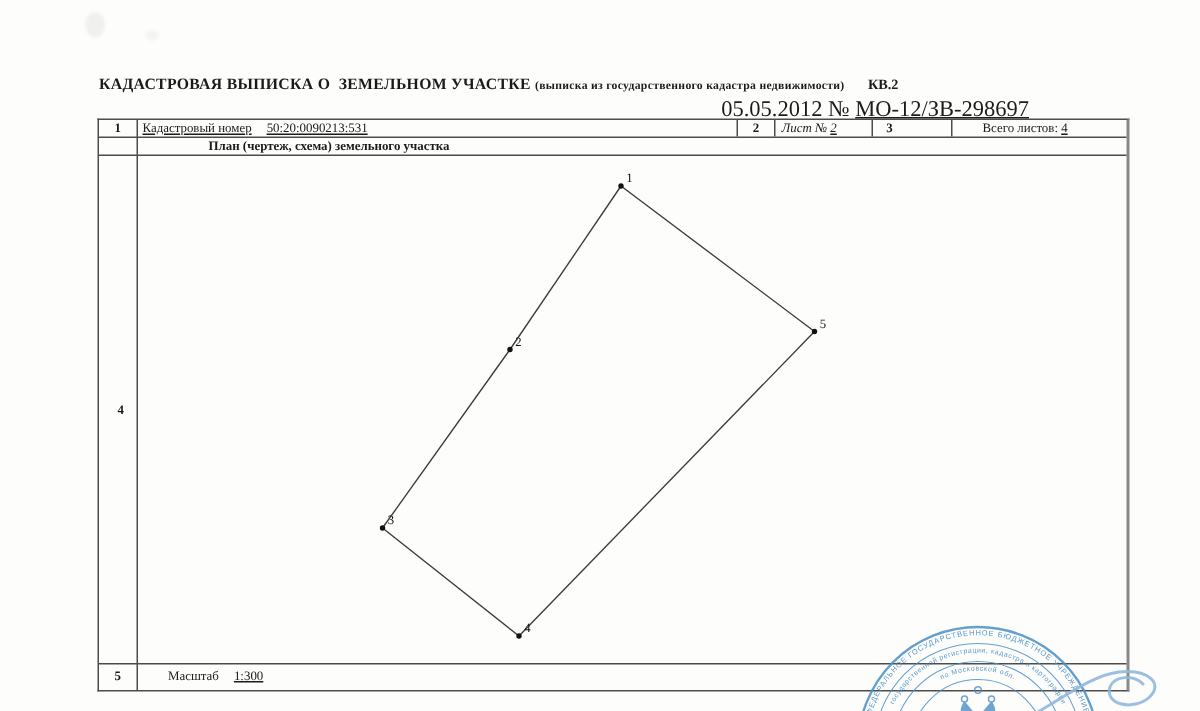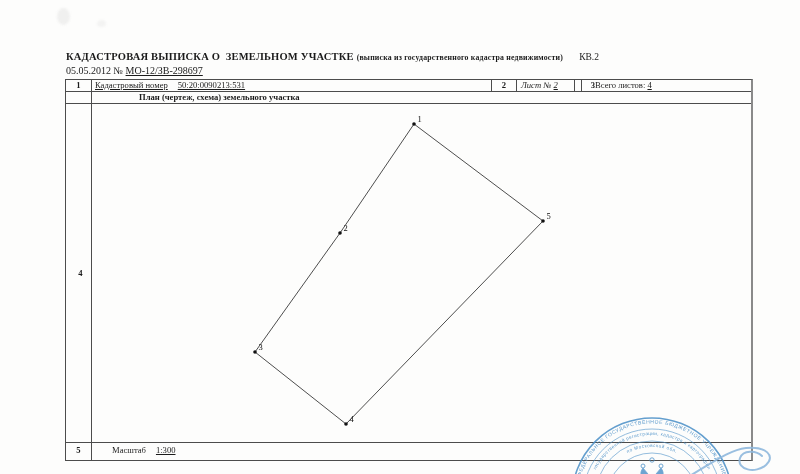--- a/index.html
+++ b/index.html
@@ -3,40 +3,40 @@
 <meta charset="utf-8">
 <style>
   html,body{margin:0;padding:0;width:800px;height:474px;overflow:hidden;background:#fdfdfc;}
   .page{position:relative;width:640px;height:474px;font-family:"Liberation Serif","DejaVu Serif",serif;color:#1b1b1b;}
   .smudge{position:absolute;background:#ededec;border-radius:50%;filter:blur(1px);}
   .s1{left:57px;top:8px;width:13px;height:17px;opacity:.8;}
   .s2{left:97px;top:20px;width:9px;height:7px;opacity:.6;}
   .header{position:absolute;left:66px;top:51px;width:620px;}
   .title-line{font-size:10.5px;font-weight:bold;letter-spacing:.2px;white-space:pre;}
   .title-note{font-size:7.8px;font-weight:bold;}
-  .date-line{font-size:10px;margin-top:3px;}
+  .date-line{font-size:15px;margin-top:3px;text-align:right;}
   .u{text-decoration:underline;}
-  .kv{position:absolute;right:41px;top:52px;font-size:9.5px;font-weight:normal;}
+  .kv{position:absolute;right:41px;top:52px;font-size:9.5px;font-weight:bold;}
   .doc-table{position:absolute;left:65px;top:79px;width:688px;height:382px;border:1px solid #4c4c4c;border-right:2px solid #8a8a8a;box-sizing:border-box;font-size:8.6px;}
   .vline-num{position:absolute;left:25px;top:0;bottom:0;width:0;border-left:1px solid #4c4c4c;}
   .row{position:absolute;left:0;width:100%;box-sizing:border-box;}
   .row1{top:0;height:12px;border-bottom:1px solid #4c4c4c;}
   .row2{top:12px;height:12px;border-bottom:1px solid #4c4c4c;}
   .row3{top:24px;height:339px;border-bottom:1px solid #4c4c4c;}
   .row4{top:363px;height:17px;}
   .cell{position:absolute;top:0;height:100%;line-height:11px;box-sizing:border-box;padding-left:4px;white-space:nowrap;overflow:hidden;}
   .row4 .cell{line-height:15px;}
   .cnum{font-weight:bold;padding-left:0;text-align:center;}
   .bl{border-left:1px solid #4c4c4c;}
   .c-n1{left:0;width:25px;}
   .c-kad{left:25px;width:400px;text-decoration:underline;}
   .c-n2{left:425px;width:25px;}
   .c-sheet{left:450px;width:65px;font-style:italic;}
   .c-n3{left:515px;width:23px;}
-  .c-total{left:508px;width:150px;padding-left:20px;}
+  .c-total{left:568px;width:150px;padding-left:20px;}
   .c-plan-title{left:25px;width:663px;font-weight:bold;padding-left:48px;}
   .c-n4{left:0;width:25px;height:100%;display:flex;align-items:center;justify-content:center;font-weight:bold;}
   .c-n5{left:0;width:25px;}
   .c-scale{left:42px;width:360px;}
   .c-legend{left:385px;width:300px;}
   .gap{display:inline-block;width:10px;}
   .legend-dash{display:inline-block;width:20px;height:1px;background:#222;vertical-align:middle;margin-left:7px;}
   #plan-svg{position:absolute;left:0;top:0;}
   #stamp-svg{position:absolute;left:560px;top:408px;z-index:5;}
 </style>

